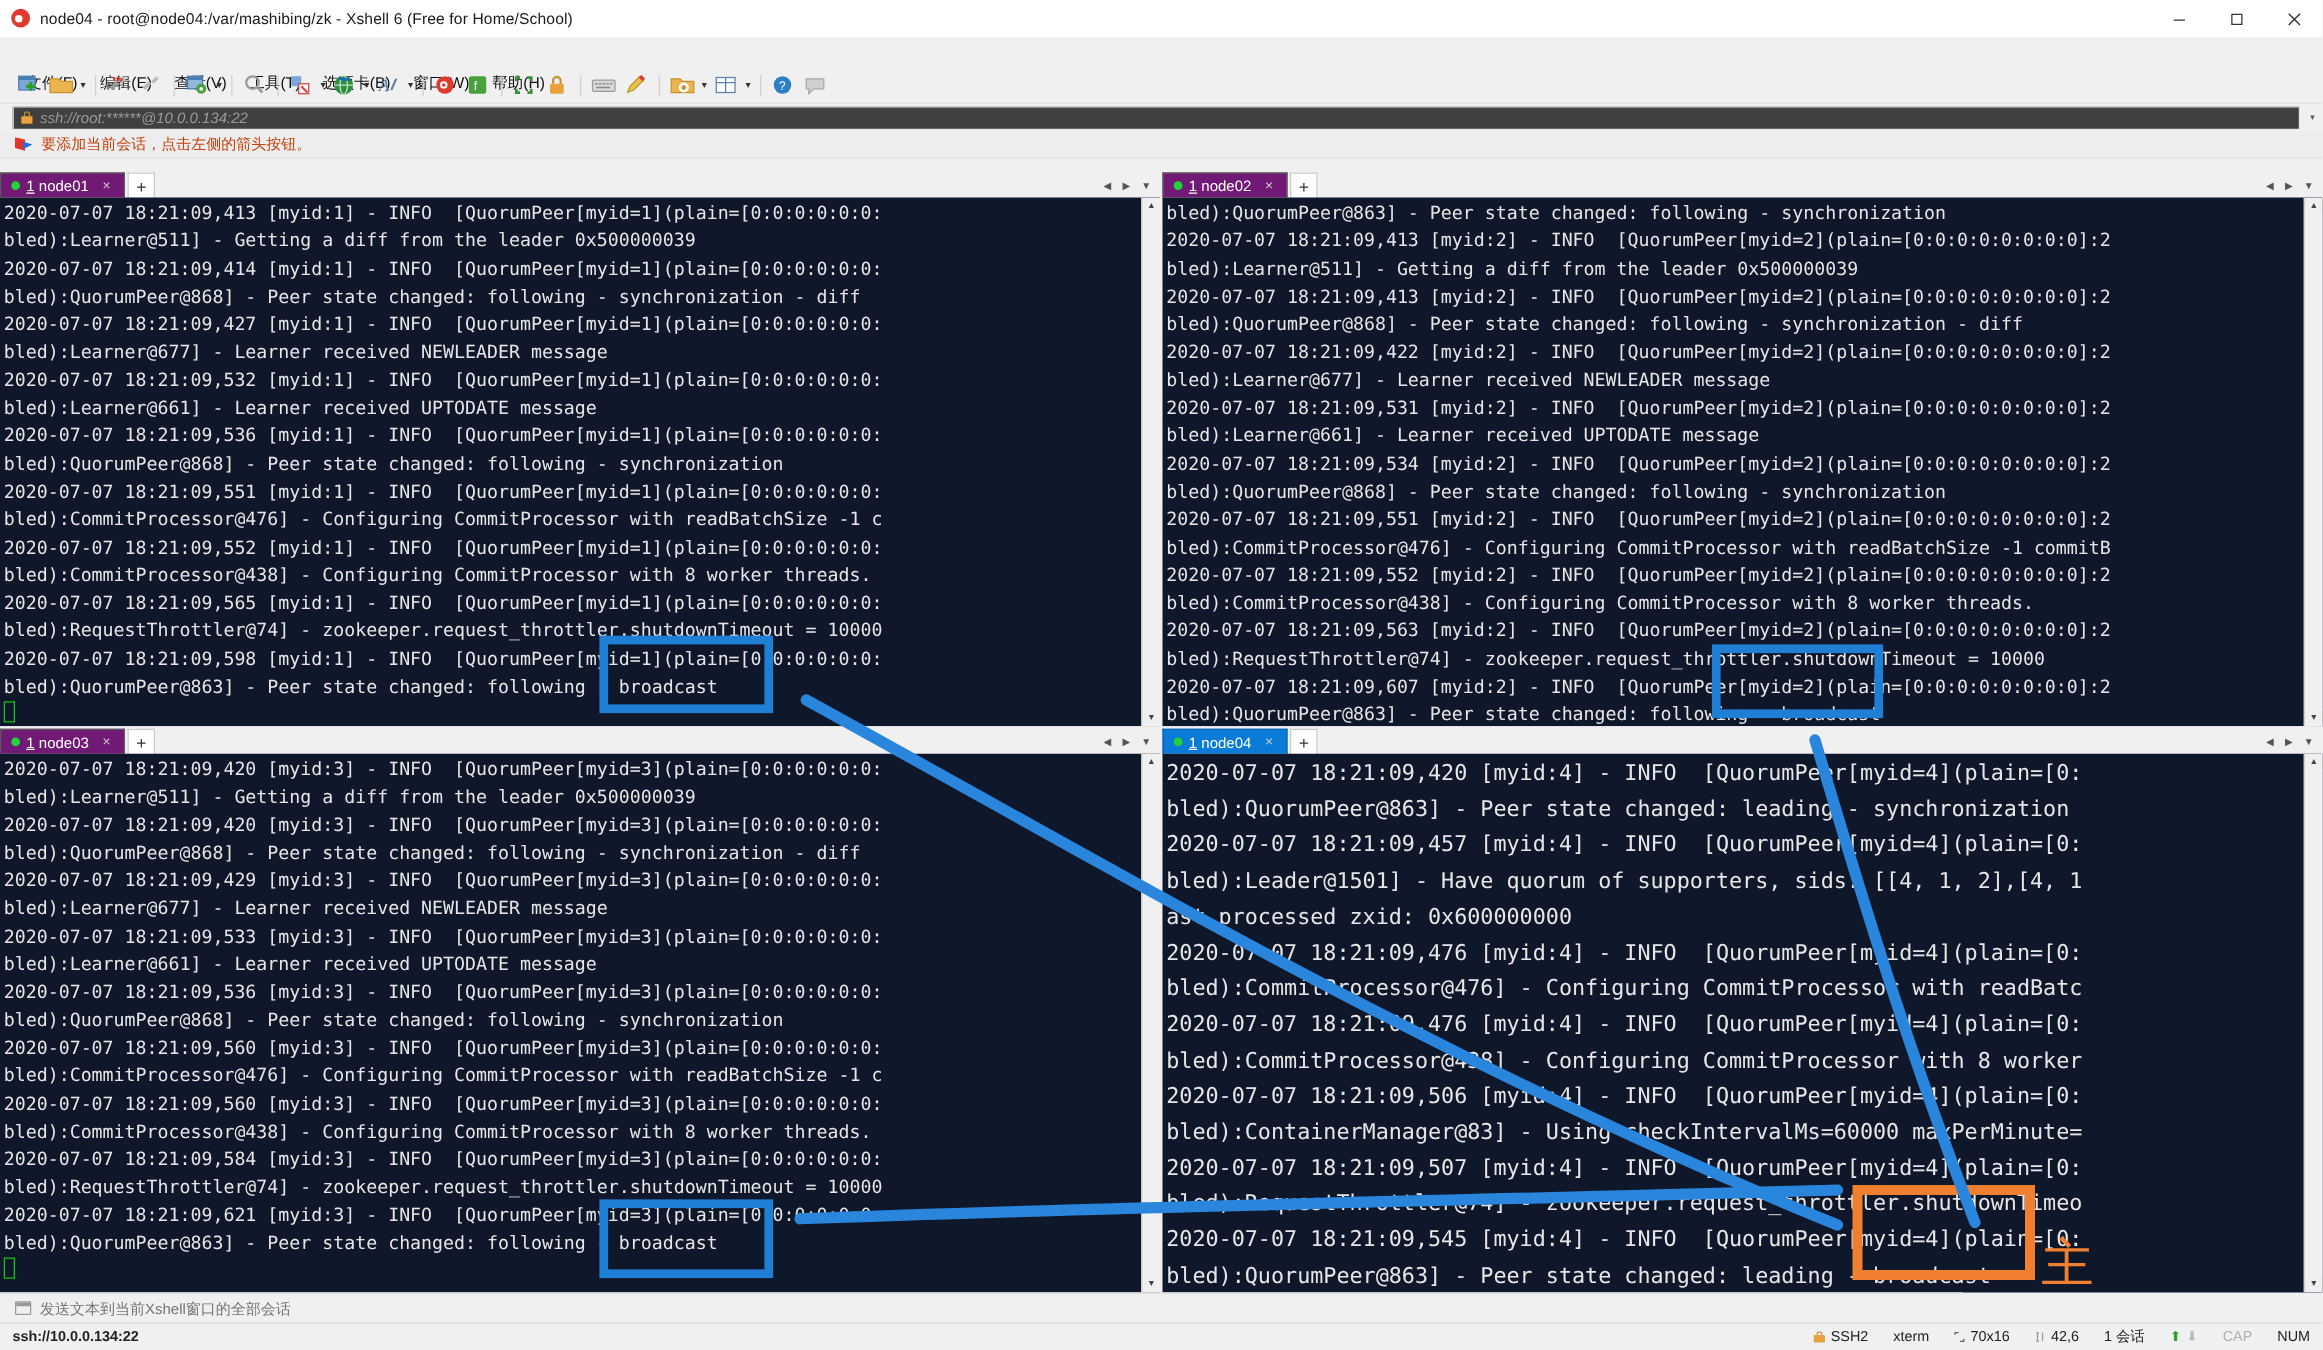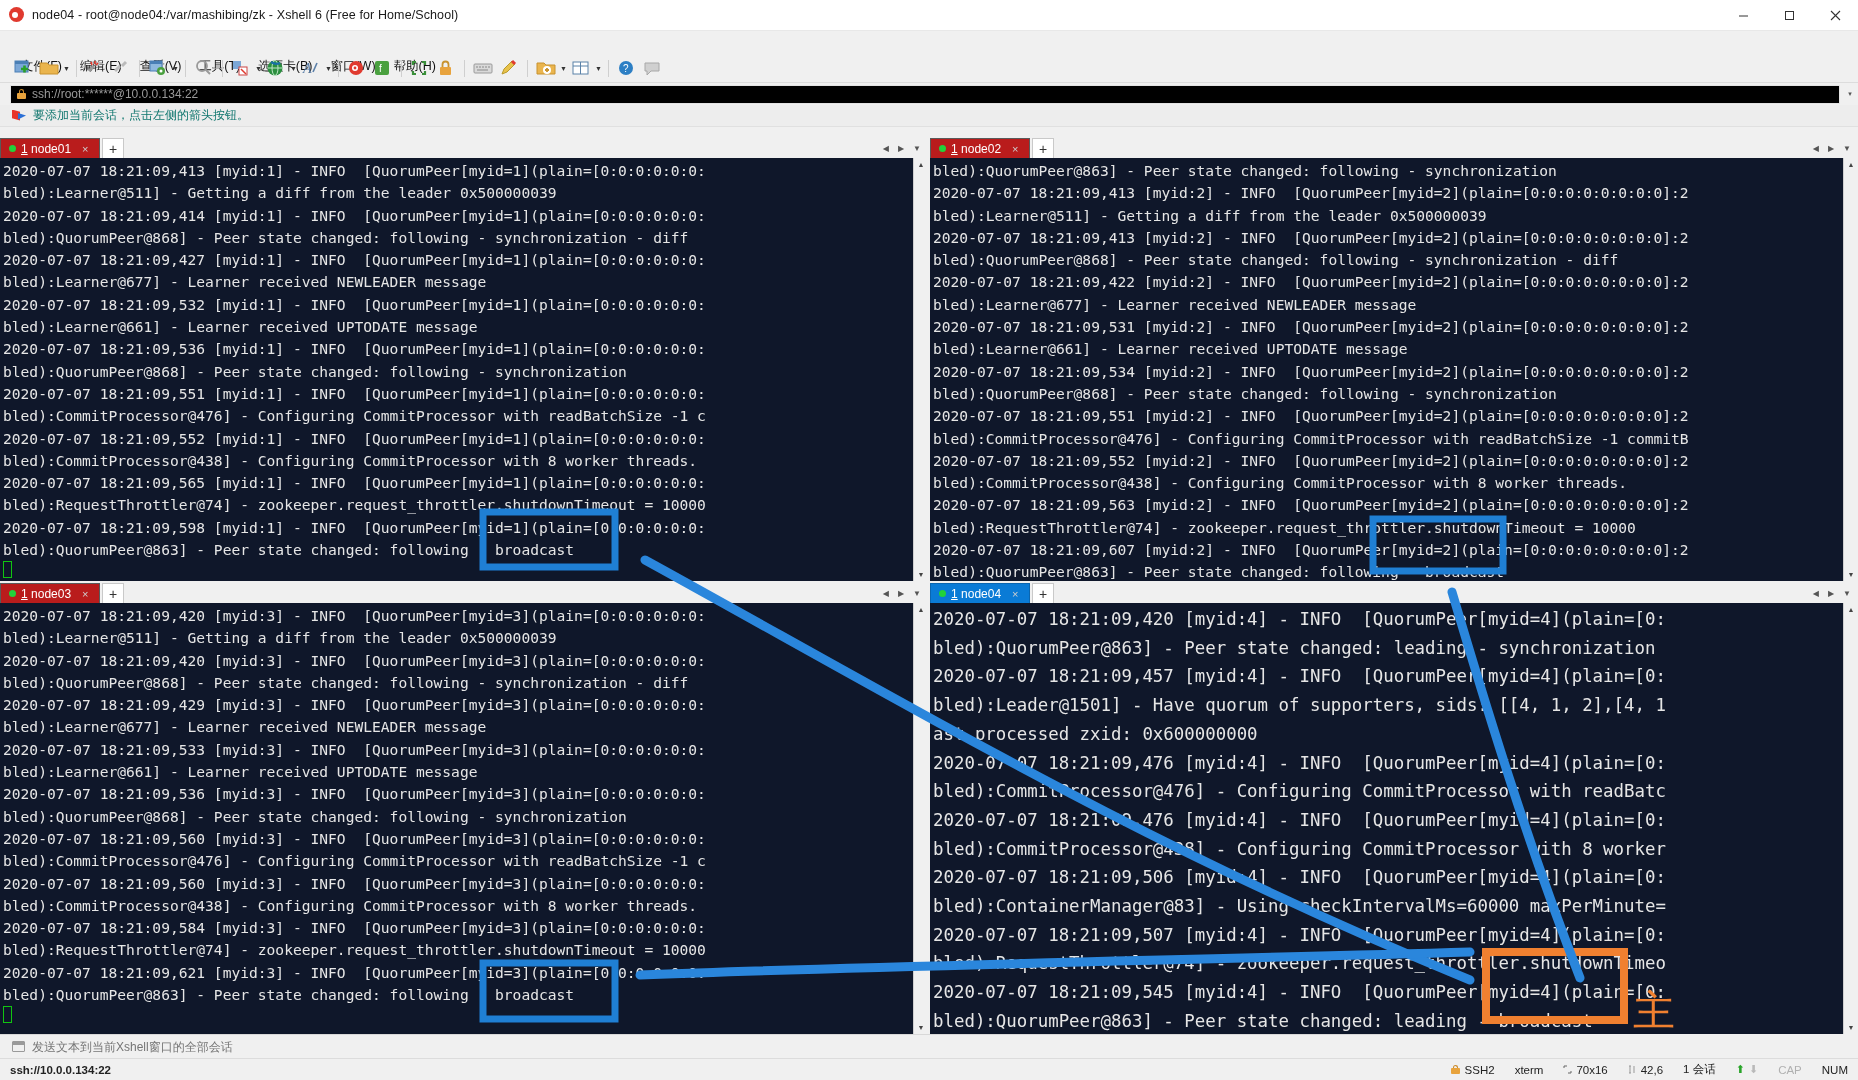--- a/index.html
+++ b/index.html
@@ -59,52 +59,52 @@
     font-size: 7px; color: #333;
   }
   .tb-sep { width: 1px; height: 17px; background: #cfcfcf; margin: 0 5px; }
 
   
   .addrbar {
     height: 22px; background: #f0f0f0; display: flex; align-items: center;
     padding-left: 10px;
   }
   .addr-inner {
-    flex: 1; height: 19px; background: #000000; border: 1px solid #e3e3e3;
-    display: flex; align-items: center; padding-left: 6px; margin-right: 2px;
+    flex: 1; height: 19px; background: #404040; border: 1px solid #e3e3e3;
+    display: flex; align-items: center; padding-left: 6px; margin-right: 2px; font-style: italic;
   }
   .lock-ico { width: 9px; height: 10px; position: relative; margin-right: 6px; }
   .lock-ico .body { position: absolute; bottom: 0; width: 9px; height: 6px; background: #e8a33d; border-radius: 1px; }
   .lock-ico .shackle { position: absolute; top: 0; left: 2px; width: 5px; height: 5px; border: 1.4px solid #c98a2c; border-bottom: none; border-radius: 3px 3px 0 0; }
   .addr-text { font-size: 12px; color: #9a9a9a; }
   .addr-caret { width: 16px; text-align: center; font-size: 7px; color: #555; }
 
   
   .hintbar {
     height: 22px; background: #ededed; display: flex; align-items: center;
     padding-left: 12px; border-bottom: 1px solid #e0e0e0;
   }
   .flag-ico { width: 14px; height: 12px; position: relative; margin-right: 7px; }
   .flag-ico .r { position: absolute; left: 0; top: 0; width: 8px; height: 11px; background: #e8332a; clip-path: polygon(0 0, 100% 20%, 100% 100%, 0 80%); }
   .flag-ico .b { position: absolute; left: 6px; top: 2px; width: 8px; height: 8px; background: #2a6fd6; clip-path: polygon(0 20%, 100% 50%, 0 100%); }
-  .hint-text { font-size: 12px; color: #0f766e; }
+  .hint-text { font-size: 12px; color: #c2410c; }
 
   
   .grid {
     position: absolute; left: 0; top: 136px; width: 1858px; height: 898px;
     background: #f0f0f0;
   }
   .pane { position: absolute; }
   .pane-tabs {
     height: 22px; background: #f0f0f0; display: flex; align-items: flex-end;
     position: relative;
   }
   .tab {
     height: 20px; display: flex; align-items: center; padding: 0 6px 0 8px;
-    background: #b91c1c; color: #ffffff; font-size: 12px; gap: 5px;
+    background: #701a75; color: #ffffff; font-size: 12px; gap: 5px;
     border: 1px solid #5a5a5a; border-bottom: none; min-width: 100px;
   }
   .tab.active { background: #0a7bd6; border-color: #0a66b0; }
   .tab-dot { width: 7px; height: 7px; border-radius: 50%; background: #22d23a; flex: none; }
   .tab-label { font-size: 12px; }
   .tab-label u { text-decoration: underline; }
   .tab-close { margin-left: 6px; font-size: 11px; color: #cfcfcf; }
   .tab-plus {
     width: 22px; height: 20px; background: #ffffff; border: 1px solid #c9c9c9;
     border-bottom: none; display: flex; align-items: center; justify-content: center;

